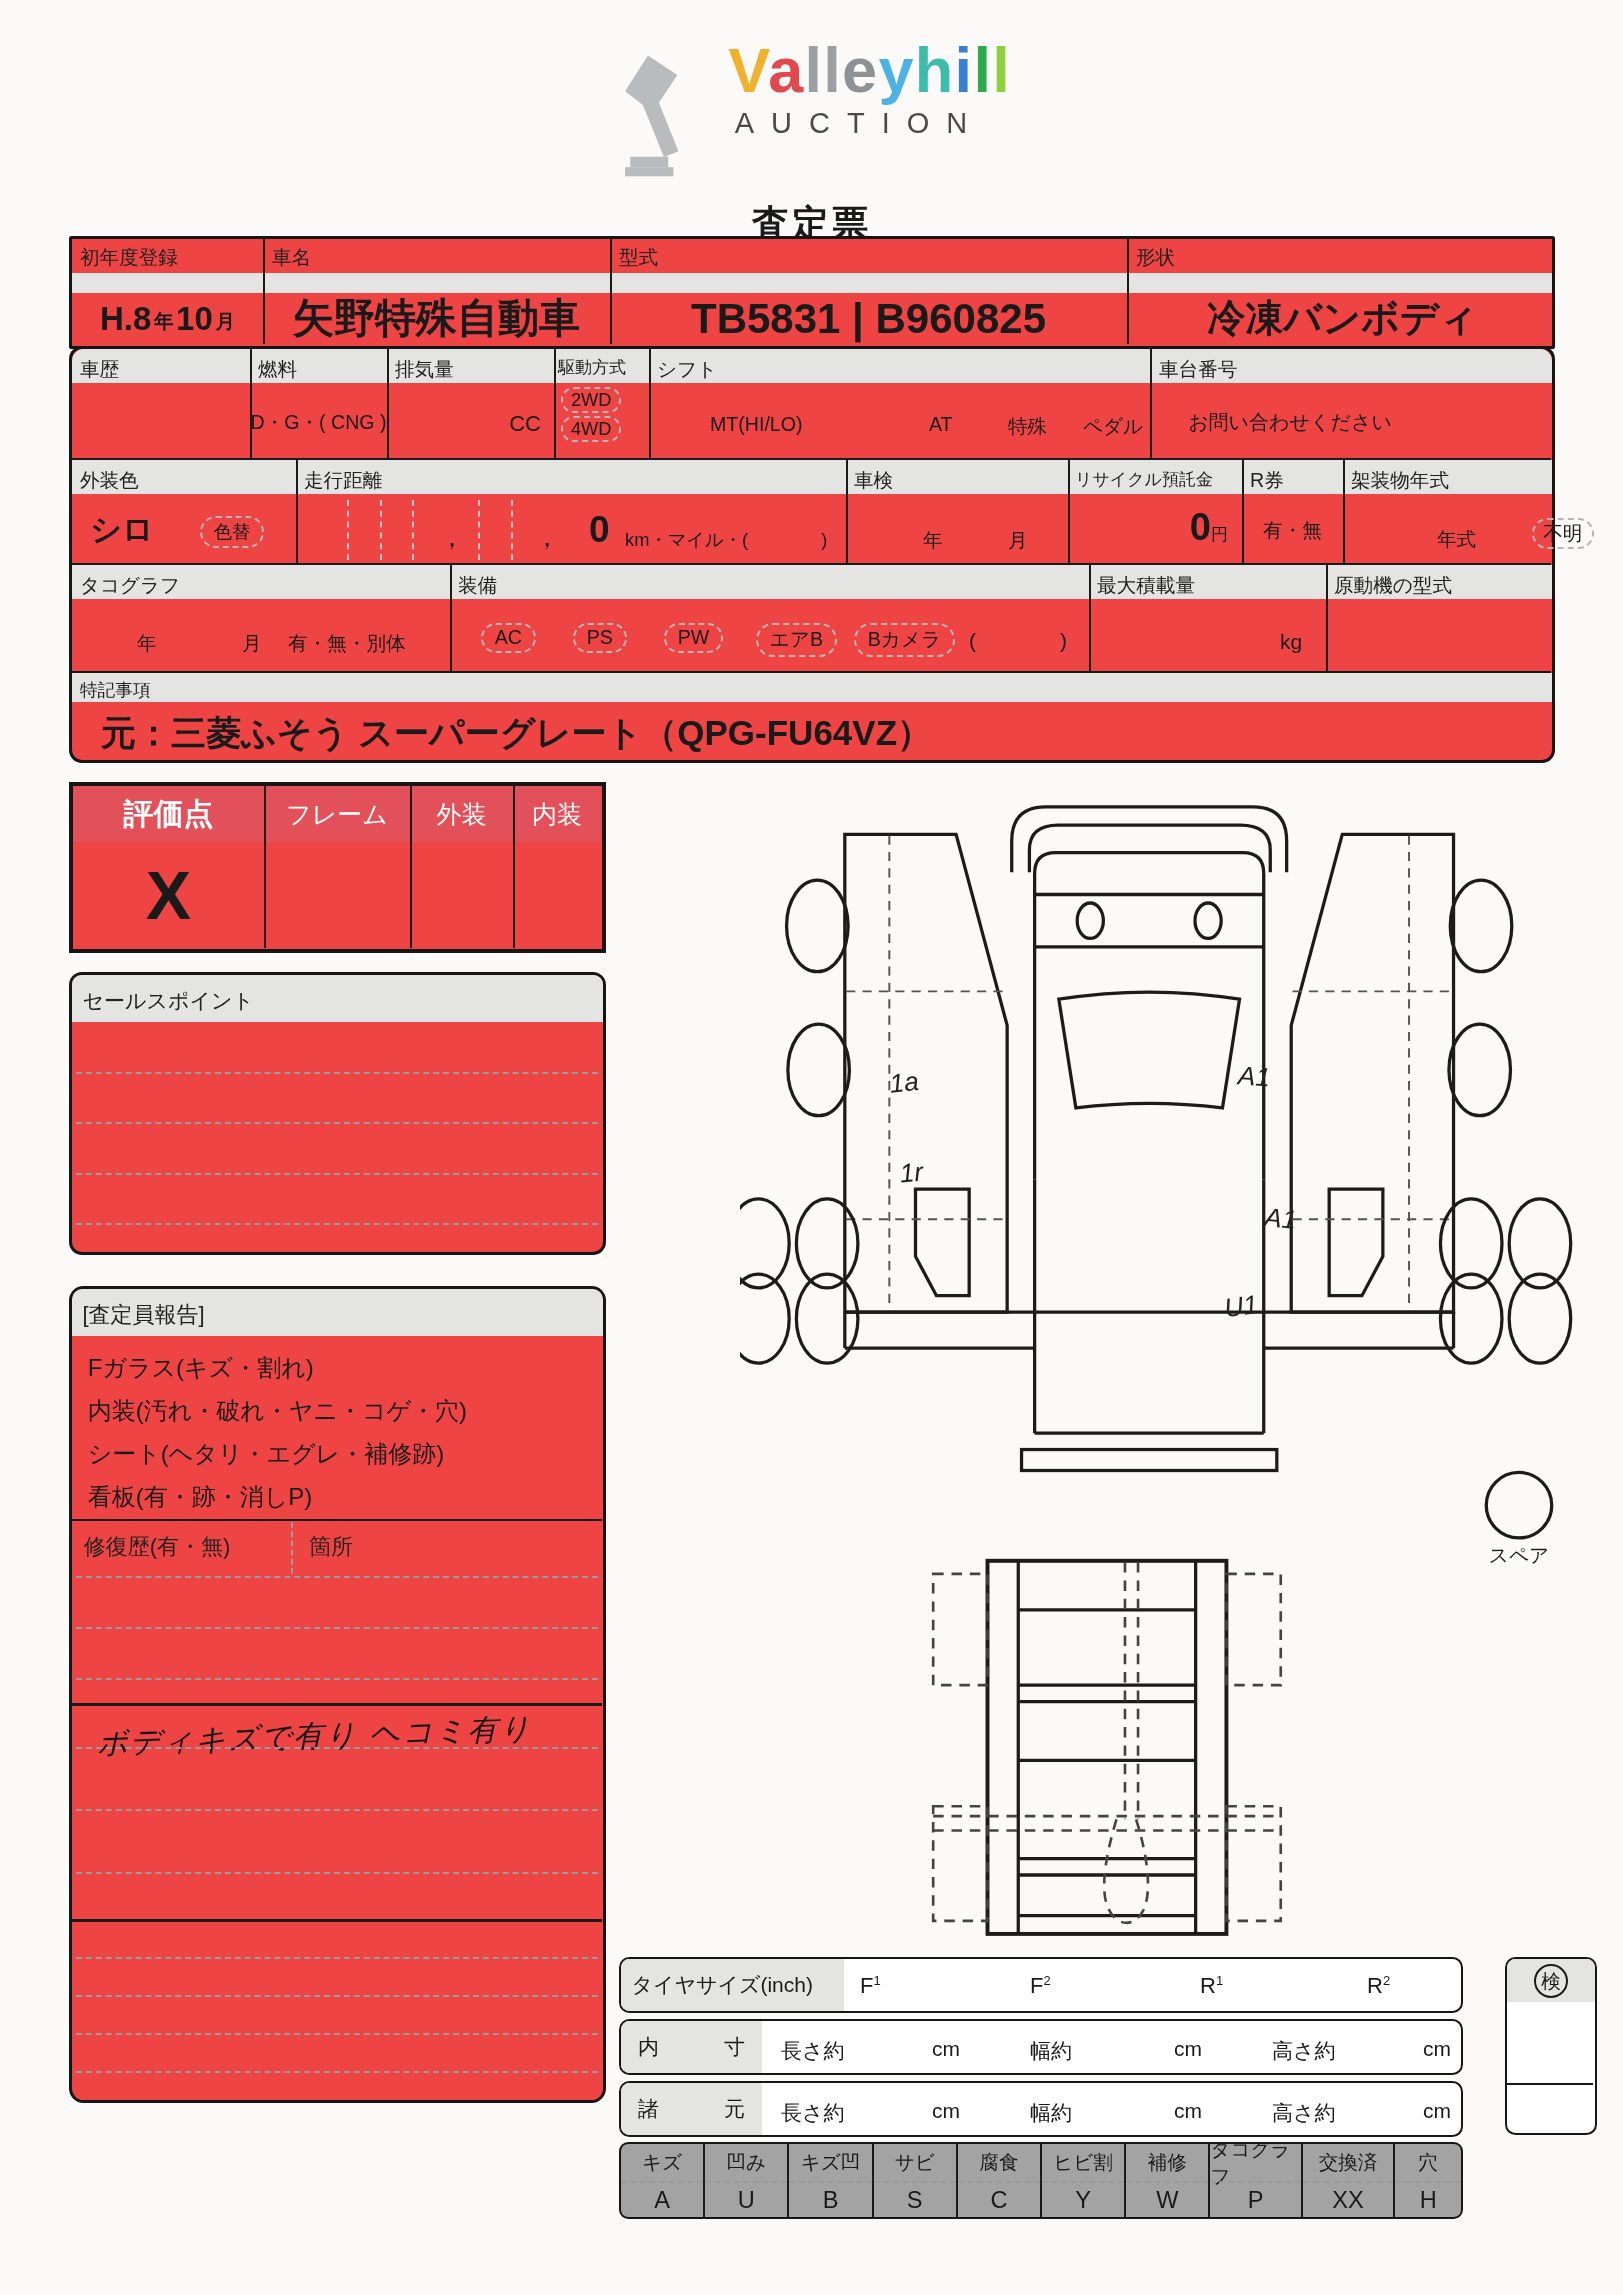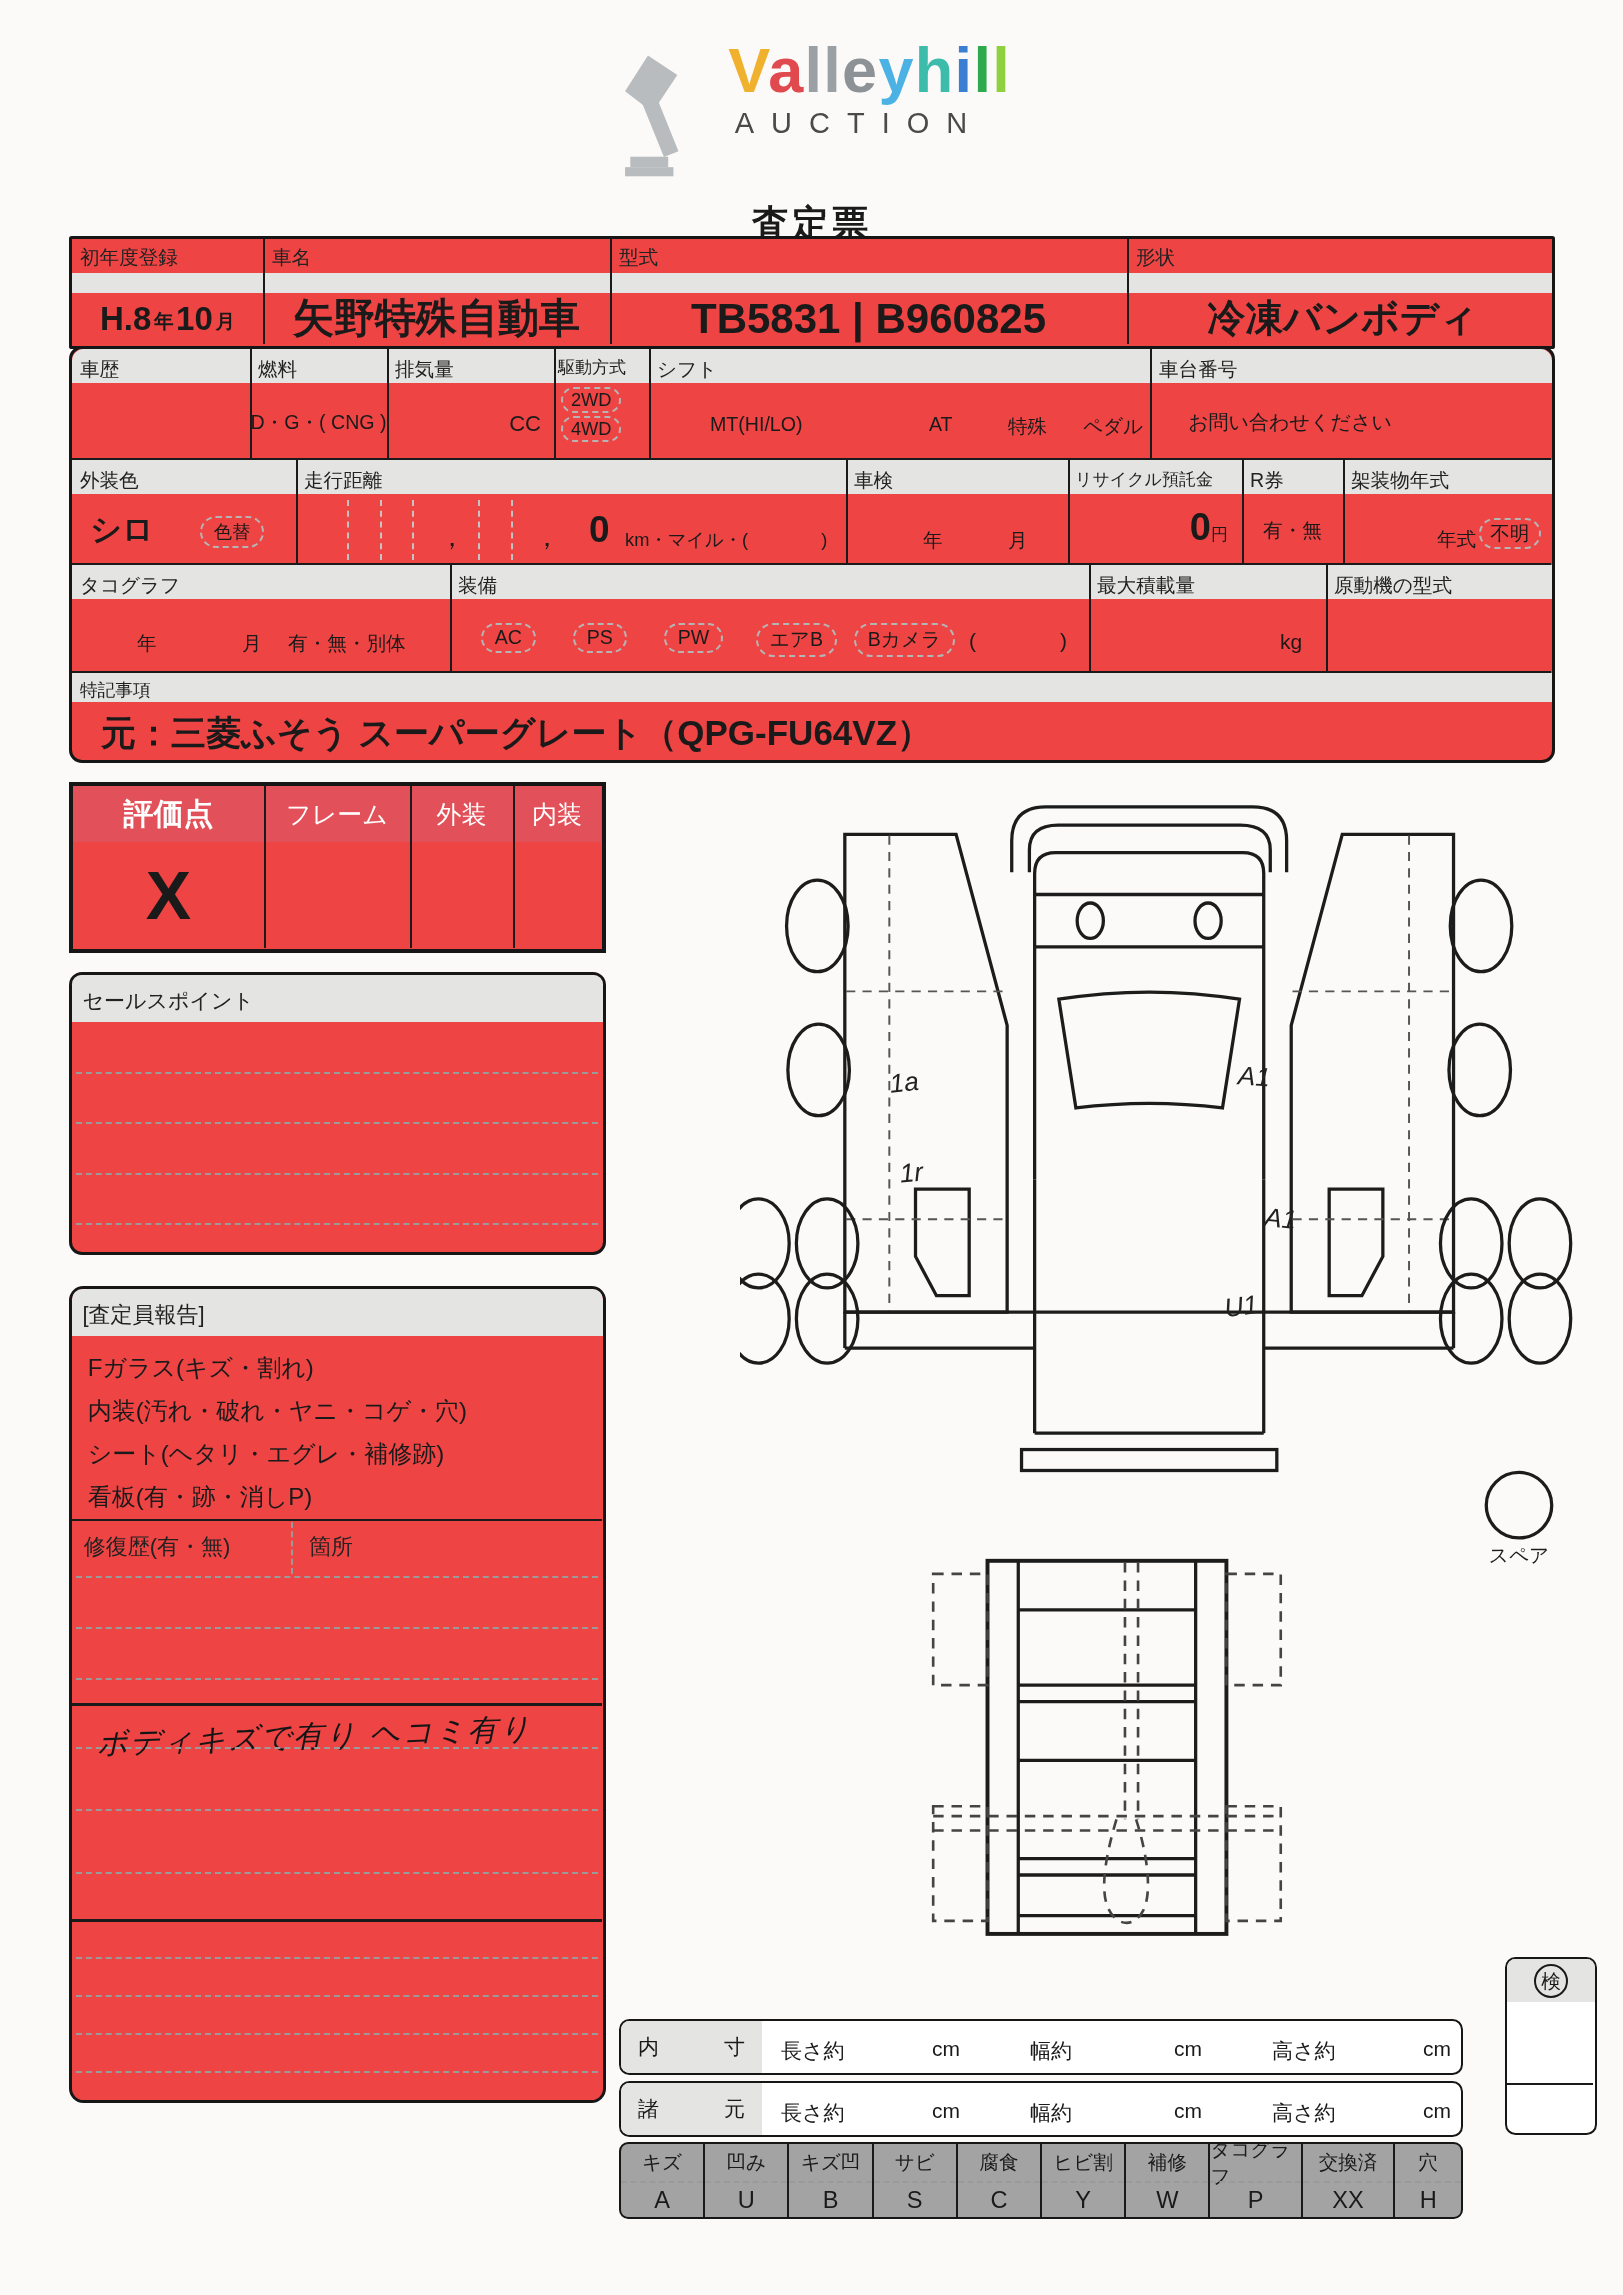--- a/index.html
+++ b/index.html
@@ -128,21 +128,21 @@
     <span class="val" style="left:462px;top:171px;font-size:26px;">，</span>
     <span class="val big" style="left:517px;top:160px;font-size:37px;">0</span>
     <span class="val" style="left:553px;top:178px;font-size:18.3px;">km・マイル・(　　　　)</span>
     <span class="val" style="left:851px;top:178px;font-size:19.6px;">年</span>
     <span class="val" style="left:936px;top:178px;font-size:19.6px;">月</span>
     <div class="val" style="left:996px;top:157px;width:160px;text-align:right;">
       <span class="big" style="font-size:38px;">0</span><span style="font-size:17px;">円</span>
     </div>
     <div class="val center" style="left:1170px;top:157px;width:101px;height:49px;font-size:19.6px;">有・無</div>
     <span class="val" style="left:1365px;top:177px;font-size:19.6px;">年式</span>
-    <span class="val" style="left:1407px;top:169px;"><span class="oval" style="font-size:19.6px;padding:0 9.2px;">不明</span></span>
+    <span class="val" style="left:1460px;top:169px;"><span class="oval" style="font-size:19.6px;padding:0 9.2px;">不明</span></span>
 
     <div class="strip" style="top:216px;height:34px;"></div>
     <div class="vline" style="left:378px;top:214px;height:108px;"></div>
     <div class="vline" style="left:1017px;top:214px;height:108px;"></div>
     <div class="vline" style="left:1254px;top:214px;height:108px;"></div>
     <span class="lbl" style="left:7.9px;top:223px;">タコグラフ</span>
     <span class="lbl" style="left:386px;top:223px;">装備</span>
     <span class="lbl" style="left:1025px;top:223px;">最大積載量</span>
     <span class="lbl" style="left:1262px;top:223px;">原動機の型式</span>
     <span class="val" style="left:65px;top:281px;font-size:19.6px;">年</span>
@@ -292,20 +292,27 @@
       <g font-size="40" fill="#222" font-style="italic">
         <text x="230" y="455" transform="rotate(-6 230 455)">1a</text>
         <text x="245" y="592" transform="rotate(-5 245 592)">1r</text>
         <text x="760" y="442" transform="rotate(4 760 442)">A1</text>
         <text x="800" y="658" transform="rotate(6 800 658)">A1</text>
         <text x="742" y="798" transform="rotate(-8 742 798)">U1</text>
       </g>
     </svg>
   </div>
 
+  <div class="dim-table" style="left:619px;top:1957px;width:844px;height:56px;">
+    <div class="dim-label" style="width:223px;">タイヤサイズ(inch)</div>
+    <span class="val" style="left:239px;top:14.4px;font-size:22px;"><span>F</span><sup style="font-size:13px;">1</sup></span>
+    <span class="val" style="left:409px;top:14.4px;font-size:22px;"><span>F</span><sup style="font-size:13px;">2</sup></span>
+    <span class="val" style="left:579px;top:14.4px;font-size:22px;"><span>R</span><sup style="font-size:13px;">1</sup></span>
+    <span class="val" style="left:746px;top:14.4px;font-size:22px;"><span>R</span><sup style="font-size:13px;">2</sup></span>
+  </div>
 
   <div class="dim-table" style="left:619px;top:2019px;width:844px;height:56px;">
     <div class="dim-label" style="width:141px;justify-content:space-between;padding:0 17px;">
       <span>内</span>
         <span>寸</span>
     </div>
     <span class="val" style="left:160px;top:15.7px;font-size:21px;">長さ約</span>
     <span class="val" style="left:311px;top:15.7px;font-size:21px;">cm</span>
     <span class="val" style="left:409px;top:15.7px;font-size:21px;">幅約</span>
     <span class="val" style="left:553px;top:15.7px;font-size:21px;">cm</span>

